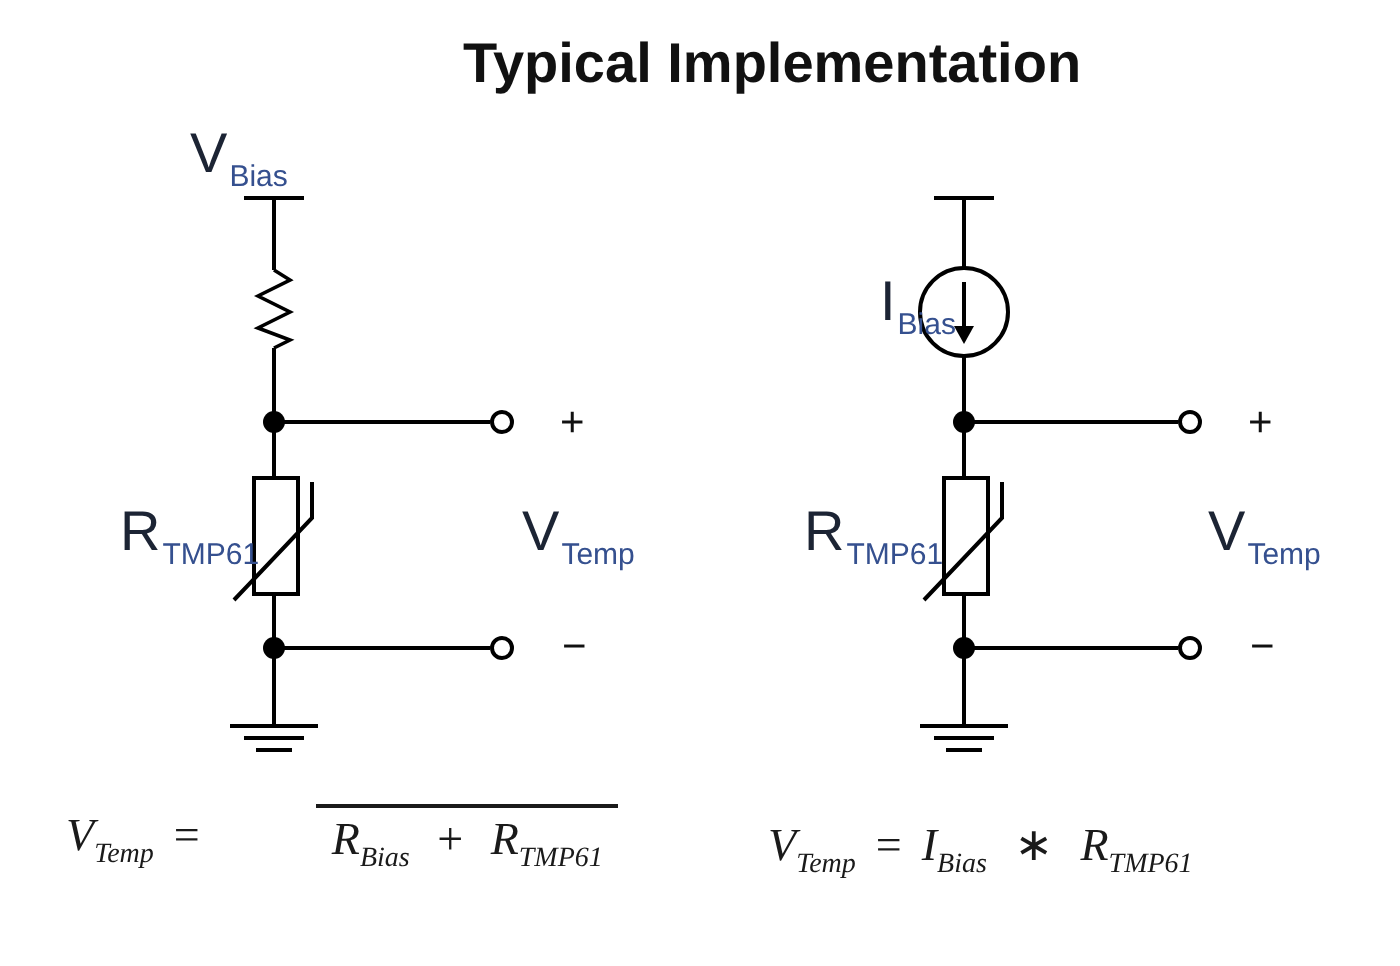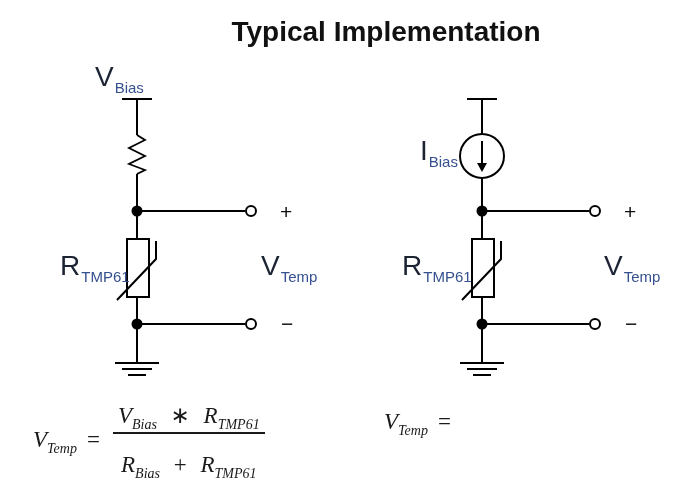--- a/index.html
+++ b/index.html
@@ -39,21 +39,21 @@
     font-family:"Liberation Serif", serif;
     font-style:italic;
     font-size:23px;color:#1a1a1a;
     white-space:nowrap;
   }
   .f-sub{font-size:14px;position:relative;top:6px;font-style:italic;}
   .f-eq{margin:0 10px;font-style:normal;}
   .f-op{margin:0 8px;font-style:normal;}
   .frac{display:inline-flex;flex-direction:column;align-items:center;}
   .frac .num{padding:0 8px 3px 8px;}
-  .frac .den{padding:18px 8px 0 8px;border-top:2px solid #1a1a1a;}
+  .frac .den{padding:3px 8px 0 8px;border-top:2px solid #1a1a1a;margin-left:48px;}
 </style>
 </head>
 <body>
 
 <div id="canvas">
 
   <div class="title">Typical Implementation</div>
 
   <svg id="schematic" width="700" height="483" viewBox="0 0 700 483">
 
@@ -113,47 +113,47 @@
   </div>
   <div class="clabel" style="left:60px;top:252px">
     <span>R</span><span class="sub">TMP61</span>
   </div>
   <div class="clabel" style="left:261px;top:252px">
     <span>V</span><span class="sub">Temp</span>
   </div>
   <div class="term" style="left:280px;top:201px">+</div>
   <div class="term" style="left:281px;top:313px">−</div>
 
-  <div class="clabel" style="left:420px;top:137px">
+  <div class="clabel" style="left:440px;top:137px">
     <span>I</span><span class="sub">Bias</span>
   </div>
   <div class="clabel" style="left:402px;top:252px">
     <span>R</span><span class="sub">TMP61</span>
   </div>
   <div class="clabel" style="left:604px;top:252px">
     <span>V</span><span class="sub">Temp</span>
   </div>
   <div class="term" style="left:624px;top:201px">+</div>
   <div class="term" style="left:625px;top:313px">−</div>
 
   <div class="formula" style="left:33px;top:402px">
     <span><span>V</span><span class="f-sub">Temp</span></span>
     <span class="f-eq">=</span>
     <span class="frac">
-      <span class="num">
-        <span>V</span><span class="f-sub">Bias</span>
-        <span class="f-op">∗</span>
-        <span>R</span><span class="f-sub">TMP61</span>
-      </span>
       <span class="den">
         <span>R</span><span class="f-sub">Bias</span>
         <span class="f-op">+</span>
         <span>R</span><span class="f-sub">TMP61</span>
       </span>
     </span>
   </div>
 
   <div class="formula" style="left:384px;top:409px">
     <span><span>V</span><span class="f-sub">Temp</span></span>
     <span class="f-eq">=</span>
+    <span>
+      <span>I</span><span class="f-sub">Bias</span>
+      <span class="f-op">∗</span>
+      <span>R</span><span class="f-sub">TMP61</span>
+    </span>
   </div>
 
 </div>
 
 </body></html>

